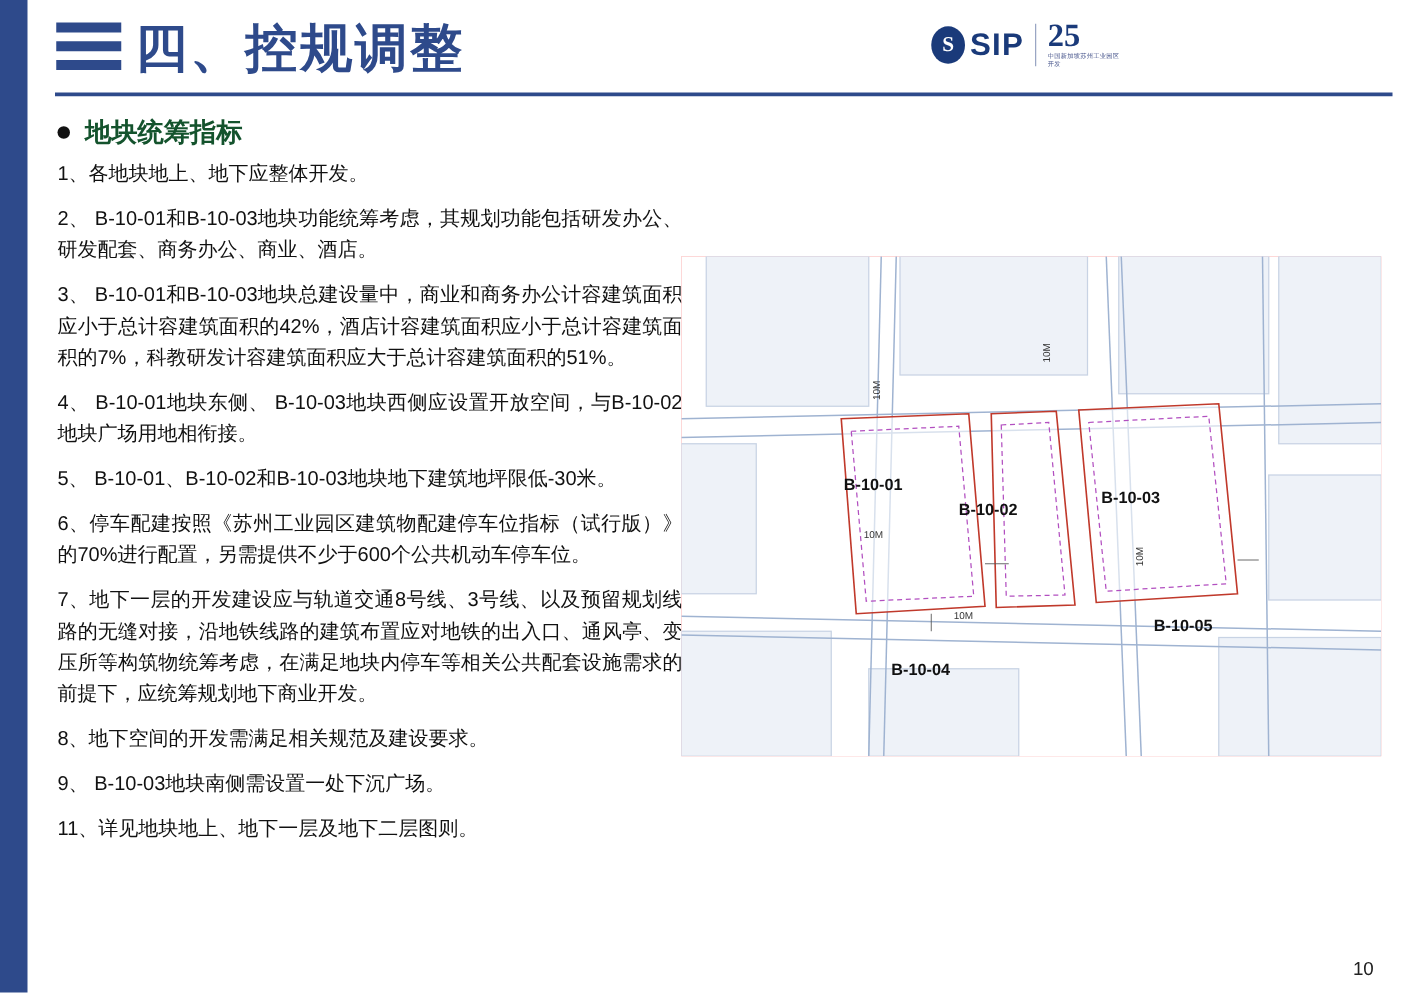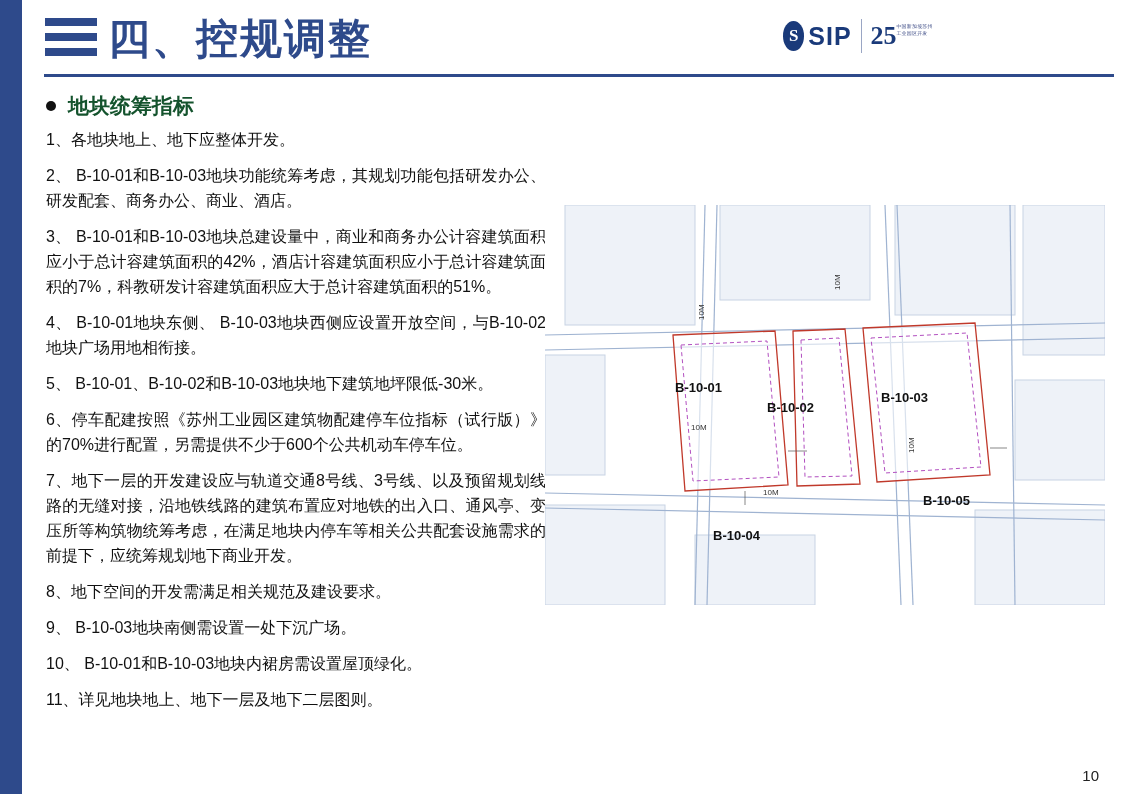--- a/index.html
+++ b/index.html
@@ -25,21 +25,20 @@
     background: #2e4a8b;
   }
 
   
   .header {
     position: absolute;
     left: 22px;
     top: 0;
     width: 899px;
     height: 78px;
-    padding-left: 38px;
   }
   .header-marks {
     position: absolute;
     left: 23px;
     top: 18px;
     width: 52px;
     height: 42px;
   }
   .header-marks div {
     height: 8px;
@@ -97,21 +96,21 @@
     letter-spacing: 1px;
   }
   .logo-sep {
     width: 1px;
     height: 34px;
     background: #9aa6c4;
     margin: 0 9px;
   }
   .logo-anniv {
     display: flex;
-    flex-direction: row;
+    flex-direction: column;
     justify-content: center;
   }
   .logo-anniv-num {
     font-size: 26px;
     font-weight: bold;
     color: #1a3a7a;
     font-family: "Liberation Serif", serif;
     line-height: 26px;
   }
   .logo-anniv-sub {
@@ -252,21 +251,20 @@
 <div class="items">
   <div class="item">1、各地块地上、地下应整体开发。</div>
   <div class="item">2、 B-10-01和B-10-03地块功能统筹考虑，其规划功能包括研发办公、研发配套、商务办公、商业、酒店。</div>
   <div class="item">3、 B-10-01和B-10-03地块总建设量中，商业和商务办公计容建筑面积应小于总计容建筑面积的42%，酒店计容建筑面积应小于总计容建筑面积的7%，科教研发计容建筑面积应大于总计容建筑面积的51%。</div>
   <div class="item">4、 B-10-01地块东侧、 B-10-03地块西侧应设置开放空间，与B-10-02地块广场用地相衔接。</div>
   <div class="item">5、 B-10-01、B-10-02和B-10-03地块地下建筑地坪限低-30米。</div>
   <div class="item">6、停车配建按照《苏州工业园区建筑物配建停车位指标（试行版）》的70%进行配置，另需提供不少于600个公共机动车停车位。</div>
   <div class="item">7、地下一层的开发建设应与轨道交通8号线、3号线、以及预留规划线路的无缝对接，沿地铁线路的建筑布置应对地铁的出入口、通风亭、变压所等构筑物统筹考虑，在满足地块内停车等相关公共配套设施需求的前提下，应统筹规划地下商业开发。</div>
   <div class="item">8、地下空间的开发需满足相关规范及建设要求。</div>
   <div class="item">9、 B-10-03地块南侧需设置一处下沉广场。</div>
-  <div class="item">10、 B-10-01和B-10-03地块内裙房需设置屋顶绿化。</div>
   <div class="item">11、详见地块地上、地下一层及地下二层图则。</div>
 </div>
 
 <div class="map">
   <svg class="map-bg" viewBox="0 0 560 400" preserveAspectRatio="none">
     <rect x="0" y="0" width="560" height="400" fill="#ffffff"></rect>
 
     <g stroke="#c8d3e4" stroke-width="1" fill="#eef2f8">
       <rect x="20" y="0" width="130" height="120"></rect>
       <rect x="175" y="0" width="150" height="95"></rect>

